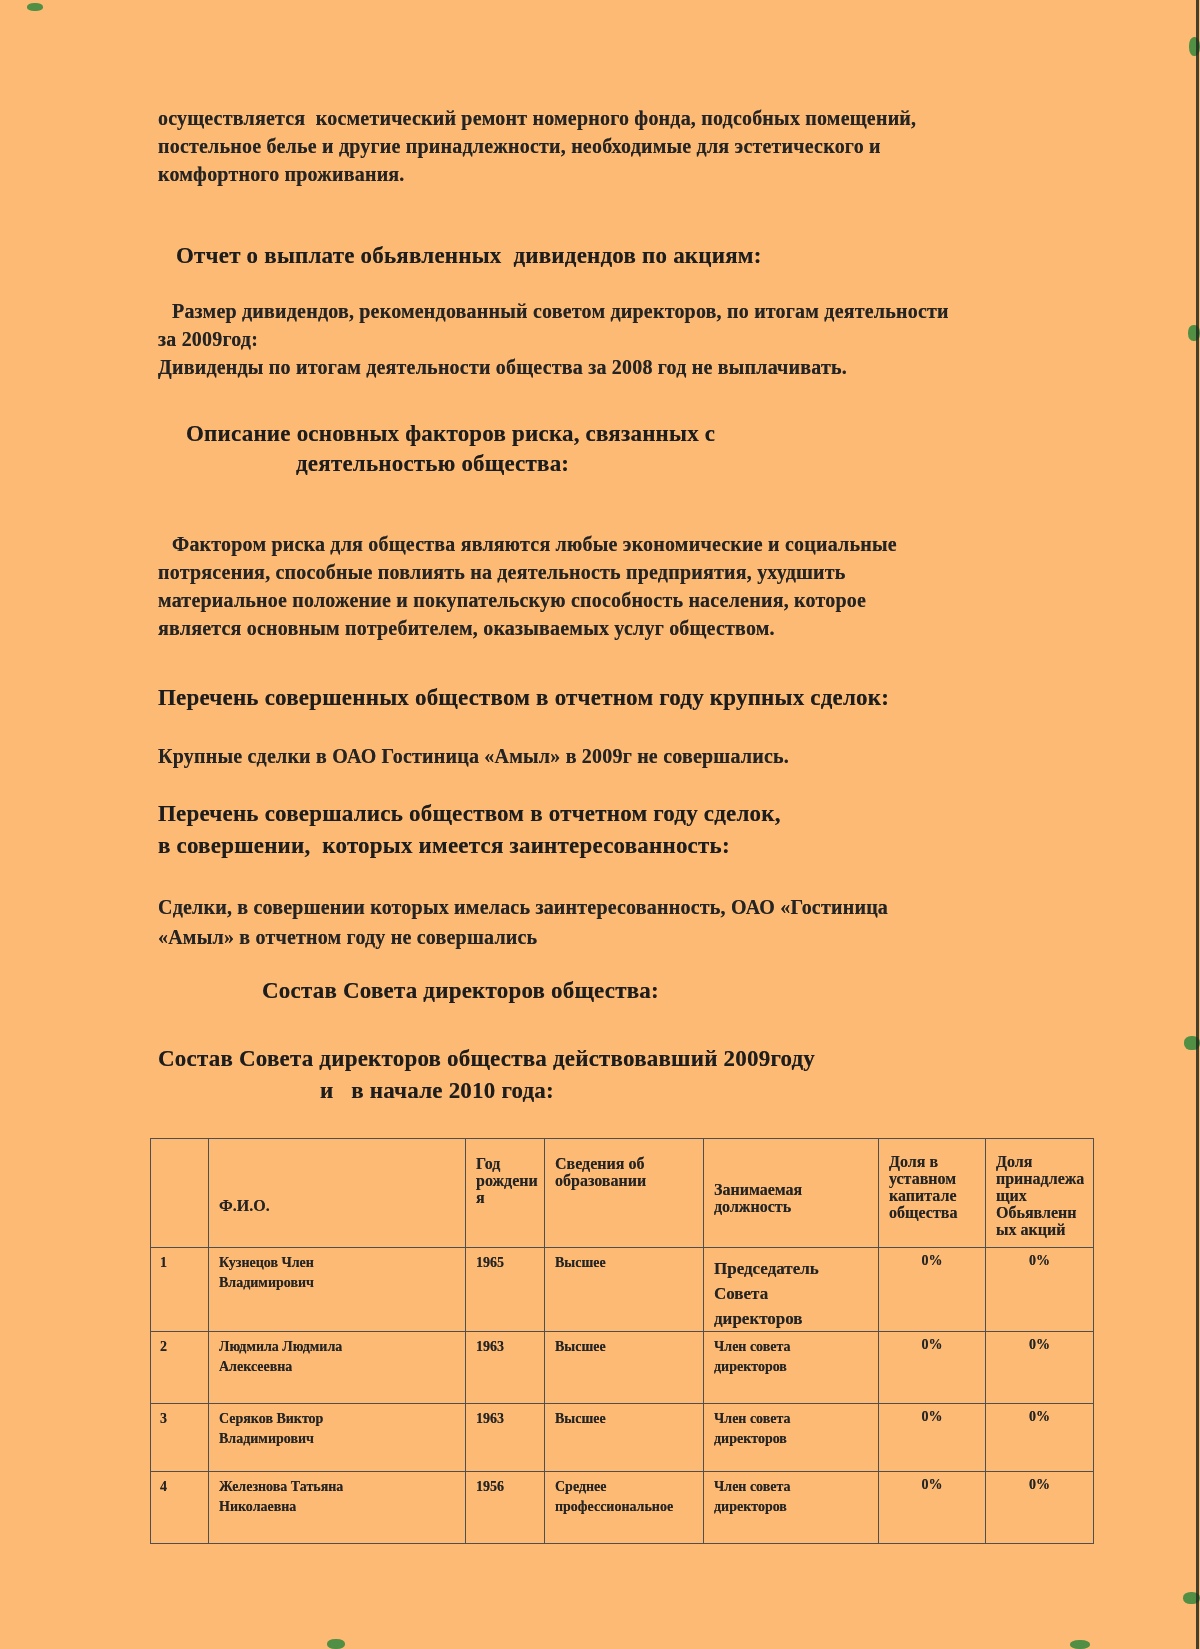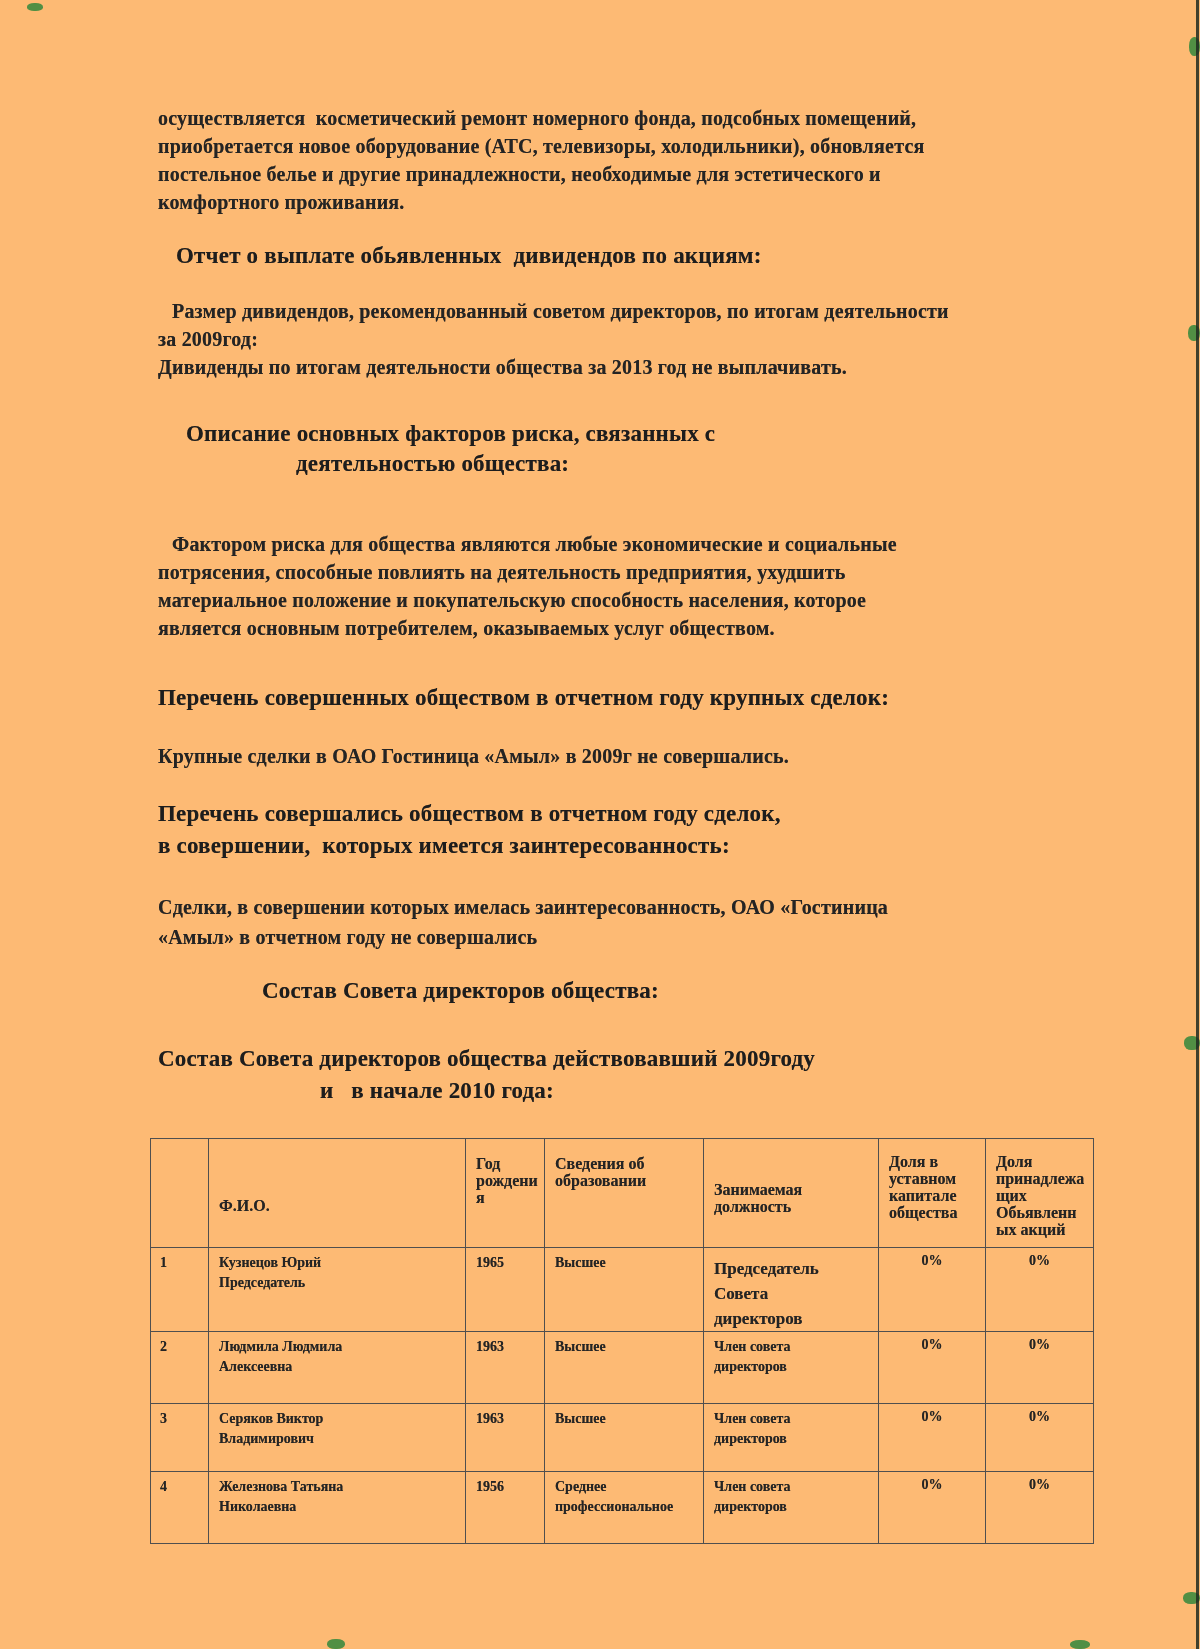--- a/index.html
+++ b/index.html
@@ -45,30 +45,29 @@
   .artifact{position:absolute;border-radius:45%;opacity:.9;filter:blur(.4px);}
   .edge-line{position:absolute;top:0;height:1649px;width:3px;opacity:.85;}
 </style>
 </head>
 <body>
 
 <div class="page">
 
   <div class="blk body-text" style="left:158px;top:104px;">
     <div class="ln">осуществляется  косметический ремонт номерного фонда, подсобных помещений,</div>
-    <div class="ln">приобретается новое оборудование (АТС, телевизоры, холодильники), обновляется</div>
     <div class="ln">постельное белье и другие принадлежности, необходимые для эстетического и</div>
     <div class="ln">комфортного проживания.</div>
   </div>
 
   <div class="blk heading ln" style="left:176px;top:241px;text-align:center;">Отчет о выплате обьявленных  дивидендов по акциям:</div>
   <div class="blk body-text" style="left:158px;top:297px;">
     <div class="ln indent1">Размер дивидендов, рекомендованный советом директоров, по итогам деятельности</div>
     <div class="ln">за 2009год:</div>
-    <div class="ln">Дивиденды по итогам деятельности общества за 2013 год не выплачивать.</div>
+    <div class="ln">Дивиденды по итогам деятельности общества за 2008 год не выплачивать.</div>
   </div>
 
   <div class="blk heading ln" style="left:186px;top:419px;text-align:right;">Описание основных факторов риска, связанных с</div>
   <div class="blk heading ln" style="left:296px;top:449px;">деятельностью общества:</div>
   <div class="blk body-text" style="left:158px;top:530px;">
     <div class="ln indent1">Фактором риска для общества являются любые экономические и социальные</div>
     <div class="ln">потрясения, способные повлиять на деятельность предприятия, ухудшить</div>
     <div class="ln">материальное положение и покупательскую способность населения, которое</div>
     <div class="ln">является основным потребителем, оказываемых услуг обществом.</div>
   </div>
@@ -107,21 +106,21 @@
         <th class="c-edu">Сведения об образовании</th>
         <th class="c-pos">Занимаемая должность</th>
         <th class="c-share1">Доля в уставном капитале общества</th>
         <th class="c-share2">Доля принадлежащих Обьявленных акций</th>
       </tr>
     </thead>
     <tbody>
       <tr class="r1">
         <td class="c-num">1</td>
         <td>
-            <div class="name-w">Кузнецов Юрий Председатель</div>
+            <div class="name-w">Кузнецов Член Владимирович</div>
           </td>
         <td>1965</td>
         <td>Высшее</td>
         <td>
             <div class="pos-big">Председатель Совета директоров</div>
           </td>
         <td class="c-share1">0%</td>
         <td class="c-share2">0%</td>
       </tr>
       <tr class="r2">

